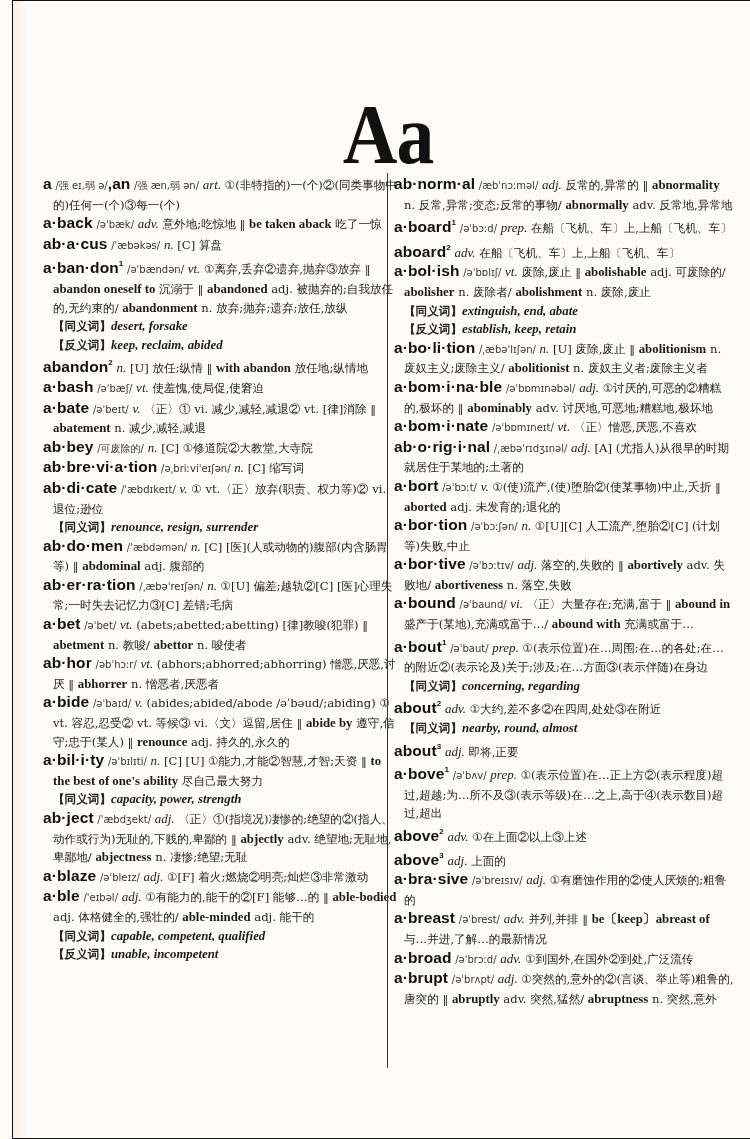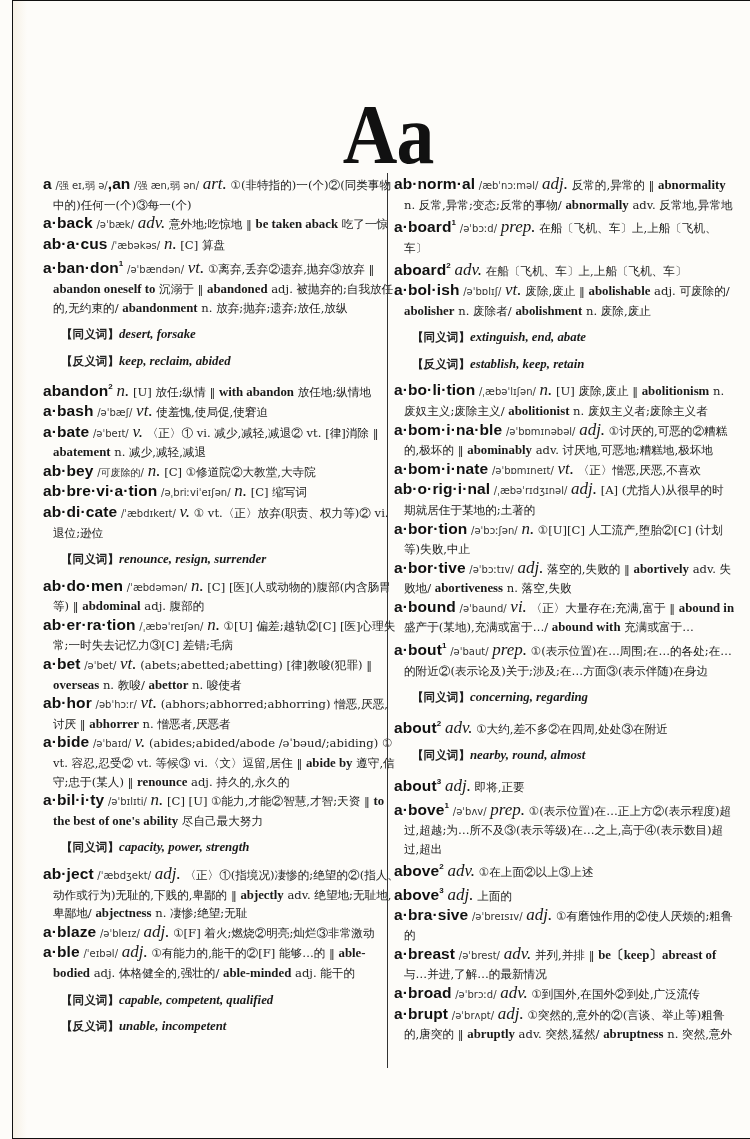--- a/index.html
+++ b/index.html
@@ -31,24 +31,24 @@
     position: absolute; left: 374px; top: 172px; width: 1px; height: 895px;
     background: #333;
   }
   .entry { margin: 0; padding-left: 10px; text-indent: -10px; }
   .hw {
     font-family: "Liberation Sans", sans-serif; font-weight: bold;
     font-size: 15.5px; letter-spacing: 0.1px; color: #111;
   }
   .hw sup { font-size: 8px; vertical-align: 7px; }
   .pron { font-family: "DejaVu Sans", sans-serif; font-size: 10px; color: #333; }
-  .pos { font-style: italic; font-family: "Liberation Serif", serif; font-size: 17px; }
+  .pos { font-style: italic; font-family: "Liberation Serif", serif; font-size: 13px; }
   .ex { font-weight: bold; font-family: "Liberation Serif", serif; font-size: 12.8px; }
   .def { color: #222; }
-  .syn { margin: 8px; padding-left: 10px; }
+  .syn { margin: 0; padding-left: 10px; }
   .syn-label { font-weight: bold; color: #222; }
   .syn-words { font-style: italic; font-weight: bold; font-family: "Liberation Serif", serif; font-size: 12.8px; }
 </style>
 </head>
 <body>
 
 <div class="page">
   <div class="big-letter">Aa</div>
   <div class="col left" id="col-left">
       <p class="entry"><span class="hw"><span>a</span></span> <span class="pron">/强 eɪ,弱 ə/</span><span class="hw">,an</span> <span class="pron">/强 æn,弱 ən/</span> <span class="pos">art.</span> <span class="def">①(非特指的)一(个)②(同类事物中的)任何一(个)③每一(个)</span></p>
@@ -59,21 +59,21 @@
       <p class="syn"><span class="syn-label">【反义词】</span><span class="syn-words">keep, reclaim, abided</span></p>
       <p class="entry"><span class="hw"><span>abandon</span><sup>2</sup></span> <span class="pos">n.</span> <span class="def">[U] 放任;纵情 ‖</span> <span class="ex">with abandon</span> <span class="def">放任地;纵情地</span></p>
       <p class="entry"><span class="hw"><span>a·bash</span></span> <span class="pron">/əˈbæʃ/</span> <span class="pos">vt.</span> <span class="def">使羞愧,使局促,使窘迫</span></p>
       <p class="entry"><span class="hw"><span>a·bate</span></span> <span class="pron">/əˈbeɪt/</span> <span class="pos">v.</span> <span class="def">〈正〉① vi. 减少,减轻,减退② vt. [律]消除 ‖</span> <span class="ex">abatement</span> <span class="def">n. 减少,减轻,减退</span></p>
       <p class="entry"><span class="hw"><span>ab·bey</span></span> <span class="pron">/可废除的/</span> <span class="pos">n.</span> <span class="def">[C] ①修道院②大教堂,大寺院</span></p>
       <p class="entry"><span class="hw"><span>ab·bre·vi·a·tion</span></span> <span class="pron">/əˌbriːviˈeɪʃən/</span> <span class="pos">n.</span> <span class="def">[C] 缩写词</span></p>
       <p class="entry"><span class="hw"><span>ab·di·cate</span></span> <span class="pron">/ˈæbdɪkeɪt/</span> <span class="pos">v.</span> <span class="def">① vt.〈正〉放弃(职责、权力等)② vi. 退位;逊位</span></p>
       <p class="syn"><span class="syn-label">【同义词】</span><span class="syn-words">renounce, resign, surrender</span></p>
       <p class="entry"><span class="hw"><span>ab·do·men</span></span> <span class="pron">/ˈæbdəmən/</span> <span class="pos">n.</span> <span class="def">[C] [医](人或动物的)腹部(内含肠胃等) ‖</span> <span class="ex">abdominal</span> <span class="def">adj. 腹部的</span></p>
       <p class="entry"><span class="hw"><span>ab·er·ra·tion</span></span> <span class="pron">/ˌæbəˈreɪʃən/</span> <span class="pos">n.</span> <span class="def">①[U] 偏差;越轨②[C] [医]心理失常;一时失去记忆力③[C] 差错;毛病</span></p>
-      <p class="entry"><span class="hw"><span>a·bet</span></span> <span class="pron">/əˈbet/</span> <span class="pos">vt.</span> <span class="def">(abets;abetted;abetting) [律]教唆(犯罪) ‖</span> <span class="ex">overseas</span> <span class="def">n. 教唆/</span> <span class="ex">abettor</span> <span class="def">n. 唆使者</span></p>
+      <p class="entry"><span class="hw"><span>a·bet</span></span> <span class="pron">/əˈbet/</span> <span class="pos">vt.</span> <span class="def">(abets;abetted;abetting) [律]教唆(犯罪) ‖</span> <span class="ex">abetment</span> <span class="def">n. 教唆/</span> <span class="ex">abettor</span> <span class="def">n. 唆使者</span></p>
       <p class="entry"><span class="hw"><span>ab·hor</span></span> <span class="pron">/əbˈhɔːr/</span> <span class="pos">vt.</span> <span class="def">(abhors;abhorred;abhorring) 憎恶,厌恶,讨厌 ‖</span> <span class="ex">abhorrer</span> <span class="def">n. 憎恶者,厌恶者</span></p>
       <p class="entry"><span class="hw"><span>a·bide</span></span> <span class="pron">/əˈbaɪd/</span> <span class="pos">v.</span> <span class="def">(abides;abided/abode /əˈbəud/;abiding) ① vt. 容忍,忍受② vt. 等候③ vi.〈文〉逗留,居住 ‖</span> <span class="ex">abide by</span> <span class="def">遵守,信守;忠于(某人) ‖</span> <span class="ex">renounce</span> <span class="def">adj. 持久的,永久的</span></p>
       <p class="entry"><span class="hw"><span>a·bil·i·ty</span></span> <span class="pron">/əˈbɪlɪti/</span> <span class="pos">n.</span> <span class="def">[C] [U] ①能力,才能②智慧,才智;天资 ‖</span> <span class="ex">to the best of one's ability</span> <span class="def">尽自己最大努力</span></p>
       <p class="syn"><span class="syn-label">【同义词】</span><span class="syn-words">capacity, power, strength</span></p>
       <p class="entry"><span class="hw"><span>ab·ject</span></span> <span class="pron">/ˈæbdʒekt/</span> <span class="pos">adj.</span> <span class="def">〈正〉①(指境况)凄惨的;绝望的②(指人、动作或行为)无耻的,下贱的,卑鄙的 ‖</span> <span class="ex">abjectly</span> <span class="def">adv. 绝望地;无耻地,卑鄙地/</span> <span class="ex">abjectness</span> <span class="def">n. 凄惨;绝望;无耻</span></p>
       <p class="entry"><span class="hw"><span>a·blaze</span></span> <span class="pron">/əˈbleɪz/</span> <span class="pos">adj.</span> <span class="def">①[F] 着火;燃烧②明亮;灿烂③非常激动</span></p>
       <p class="entry"><span class="hw"><span>a·ble</span></span> <span class="pron">/ˈeɪbəl/</span> <span class="pos">adj.</span> <span class="def">①有能力的,能干的②[F] 能够…的 ‖</span> <span class="ex">able-bodied</span> <span class="def">adj. 体格健全的,强壮的/</span> <span class="ex">able-minded</span> <span class="def">adj. 能干的</span></p>
       <p class="syn"><span class="syn-label">【同义词】</span><span class="syn-words">capable, competent, qualified</span></p>
       <p class="syn"><span class="syn-label">【反义词】</span><span class="syn-words">unable, incompetent</span></p>
     </div>
@@ -82,20 +82,21 @@
       <p class="entry"><span class="hw"><span>ab·norm·al</span></span> <span class="pron">/æbˈnɔːməl/</span> <span class="pos">adj.</span> <span class="def">反常的,异常的 ‖</span> <span class="ex">abnormality</span> <span class="def">n. 反常,异常;变态;反常的事物/</span> <span class="ex">abnormally</span> <span class="def">adv. 反常地,异常地</span></p>
       <p class="entry"><span class="hw"><span>a·board</span><sup>1</sup></span> <span class="pron">/əˈbɔːd/</span> <span class="pos">prep.</span> <span class="def">在船〔飞机、车〕上,上船〔飞机、车〕</span></p>
       <p class="entry"><span class="hw"><span>aboard</span><sup>2</sup></span> <span class="pos">adv.</span> <span class="def">在船〔飞机、车〕上,上船〔飞机、车〕</span></p>
       <p class="entry"><span class="hw"><span>a·bol·ish</span></span> <span class="pron">/əˈbɒlɪʃ/</span> <span class="pos">vt.</span> <span class="def">废除,废止 ‖</span> <span class="ex">abolishable</span> <span class="def">adj. 可废除的/</span> <span class="ex">abolisher</span> <span class="def">n. 废除者/</span> <span class="ex">abolishment</span> <span class="def">n. 废除,废止</span></p>
       <p class="syn"><span class="syn-label">【同义词】</span><span class="syn-words">extinguish, end, abate</span></p>
       <p class="syn"><span class="syn-label">【反义词】</span><span class="syn-words">establish, keep, retain</span></p>
       <p class="entry"><span class="hw"><span>a·bo·li·tion</span></span> <span class="pron">/ˌæbəˈlɪʃən/</span> <span class="pos">n.</span> <span class="def">[U] 废除,废止 ‖</span> <span class="ex">abolitionism</span> <span class="def">n. 废奴主义;废除主义/</span> <span class="ex">abolitionist</span> <span class="def">n. 废奴主义者;废除主义者</span></p>
       <p class="entry"><span class="hw"><span>a·bom·i·na·ble</span></span> <span class="pron">/əˈbɒmɪnəbəl/</span> <span class="pos">adj.</span> <span class="def">①讨厌的,可恶的②糟糕的,极坏的 ‖</span> <span class="ex">abominably</span> <span class="def">adv. 讨厌地,可恶地;糟糕地,极坏地</span></p>
       <p class="entry"><span class="hw"><span>a·bom·i·nate</span></span> <span class="pron">/əˈbɒmɪneɪt/</span> <span class="pos">vt.</span> <span class="def">〈正〉憎恶,厌恶,不喜欢</span></p>
       <p class="entry"><span class="hw"><span>ab·o·rig·i·nal</span></span> <span class="pron">/ˌæbəˈrɪdʒɪnəl/</span> <span class="pos">adj.</span> <span class="def">[A] (尤指人)从很早的时期就居住于某地的;土著的</span></p>
+      <p class="entry"><span class="hw"><span>a·bort</span></span> <span class="pron">/əˈbɔːt/</span> <span class="pos">v.</span> <span class="def">①(使)流产,(使)堕胎②(使某事物)中止,夭折 ‖</span> <span class="ex">aborted</span> <span class="def">adj. 未发育的;退化的</span></p>
       <p class="entry"><span class="hw"><span>a·bor·tion</span></span> <span class="pron">/əˈbɔːʃən/</span> <span class="pos">n.</span> <span class="def">①[U][C] 人工流产,堕胎②[C] (计划等)失败,中止</span></p>
       <p class="entry"><span class="hw"><span>a·bor·tive</span></span> <span class="pron">/əˈbɔːtɪv/</span> <span class="pos">adj.</span> <span class="def">落空的,失败的 ‖</span> <span class="ex">abortively</span> <span class="def">adv. 失败地/</span> <span class="ex">abortiveness</span> <span class="def">n. 落空,失败</span></p>
       <p class="entry"><span class="hw"><span>a·bound</span></span> <span class="pron">/əˈbaund/</span> <span class="pos">vi.</span> <span class="def">〈正〉大量存在;充满,富于 ‖</span> <span class="ex">abound in</span> <span class="def">盛产于(某地),充满或富于…/</span> <span class="ex">abound with</span> <span class="def">充满或富于…</span></p>
       <p class="entry"><span class="hw"><span>a·bout</span><sup>1</sup></span> <span class="pron">/əˈbaut/</span> <span class="pos">prep.</span> <span class="def">①(表示位置)在…周围;在…的各处;在…的附近②(表示论及)关于;涉及;在…方面③(表示伴随)在身边</span></p>
       <p class="syn"><span class="syn-label">【同义词】</span><span class="syn-words">concerning, regarding</span></p>
       <p class="entry"><span class="hw"><span>about</span><sup>2</sup></span> <span class="pos">adv.</span> <span class="def">①大约,差不多②在四周,处处③在附近</span></p>
       <p class="syn"><span class="syn-label">【同义词】</span><span class="syn-words">nearby, round, almost</span></p>
       <p class="entry"><span class="hw"><span>about</span><sup>3</sup></span> <span class="pos">adj.</span> <span class="def">即将,正要</span></p>
       <p class="entry"><span class="hw"><span>a·bove</span><sup>1</sup></span> <span class="pron">/əˈbʌv/</span> <span class="pos">prep.</span> <span class="def">①(表示位置)在…正上方②(表示程度)超过,超越;为…所不及③(表示等级)在…之上,高于④(表示数目)超过,超出</span></p>
       <p class="entry"><span class="hw"><span>above</span><sup>2</sup></span> <span class="pos">adv.</span> <span class="def">①在上面②以上③上述</span></p>

